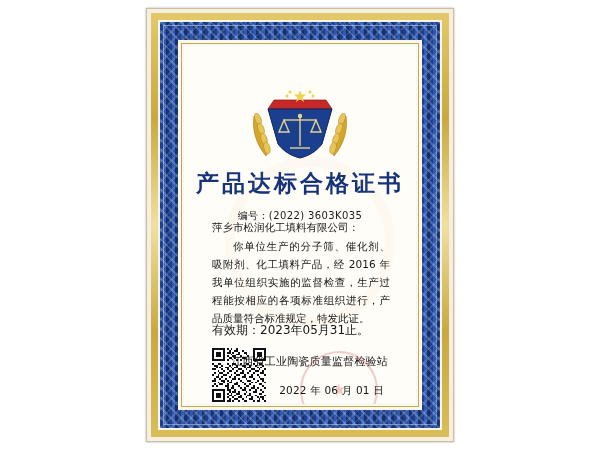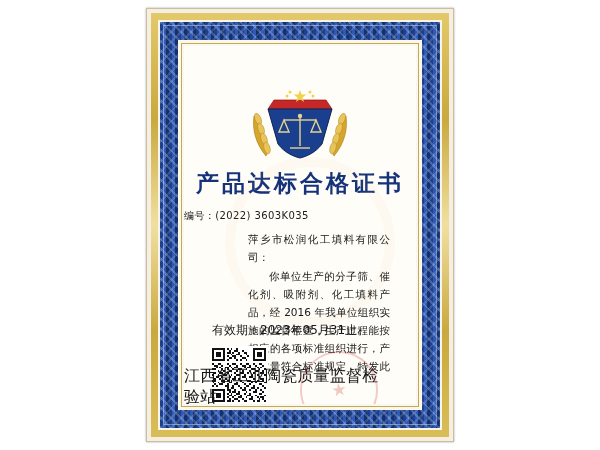--- a/index.html
+++ b/index.html
@@ -145,61 +145,61 @@
     font-weight: bold;
     letter-spacing: 3px;
     color: #16337a;
     text-shadow: 0 1px 0 rgba(255,255,255,0.8);
   }
   .cert-number {
     position: absolute;
     left: 0;
     right: 0;
     top: 163px;
+    text-align: center;
     font-family: "DejaVu Sans", sans-serif;
     font-size: 10px;
     color: #1a1a1a;
     letter-spacing: .4px;
   }
 
   
   .body-block {
     position: absolute;
     left: 28px;
     right: 26px;
-    top: 184px;
+    top: 172px;
     font-family: "DejaVu Sans", sans-serif;
     font-size: 10.5px;
     line-height: 1.72;
     color: #151515;
     text-align: justify;
-    margin-left: 36px;
   }
   .recipient {
     margin-bottom: 1px;
   }
   .para {
     text-indent: 2em;
   }
   .validity {
     position: absolute;
     left: 28px;
     top: 276px;
     font-family: "DejaVu Sans", sans-serif;
     font-size: 12px;
     color: #151515;
   }
 
   
   .issuer {
     position: absolute;
     right: 28px;
-    top: 320px;
-    font-family: "DejaVu Sans", sans-serif;
-    font-size: 16px;
+    top: 308px;
+    font-family: "DejaVu Sans", sans-serif;
+    font-size: 11px;
     color: #151515;
     letter-spacing: .2px;
   }
   .issue-date {
     position: absolute;
     right: 32px;
     top: 338px;
     font-family: "DejaVu Sans", sans-serif;
     font-size: 10.5px;
     color: #151515;
@@ -531,16 +531,17 @@
           </g>
         </svg>
       </div>
 
       <div class="issuer">江西省工业陶瓷质量监督检验站</div>
 
       <div class="seal">
         <div class="seal-text">质量监督检验专用章</div>
       </div>
 
+      <div class="issue-date">2022 年 06 月 01 日</div>
 
     </div>
   </div>
 </div>
 
 </body></html>

